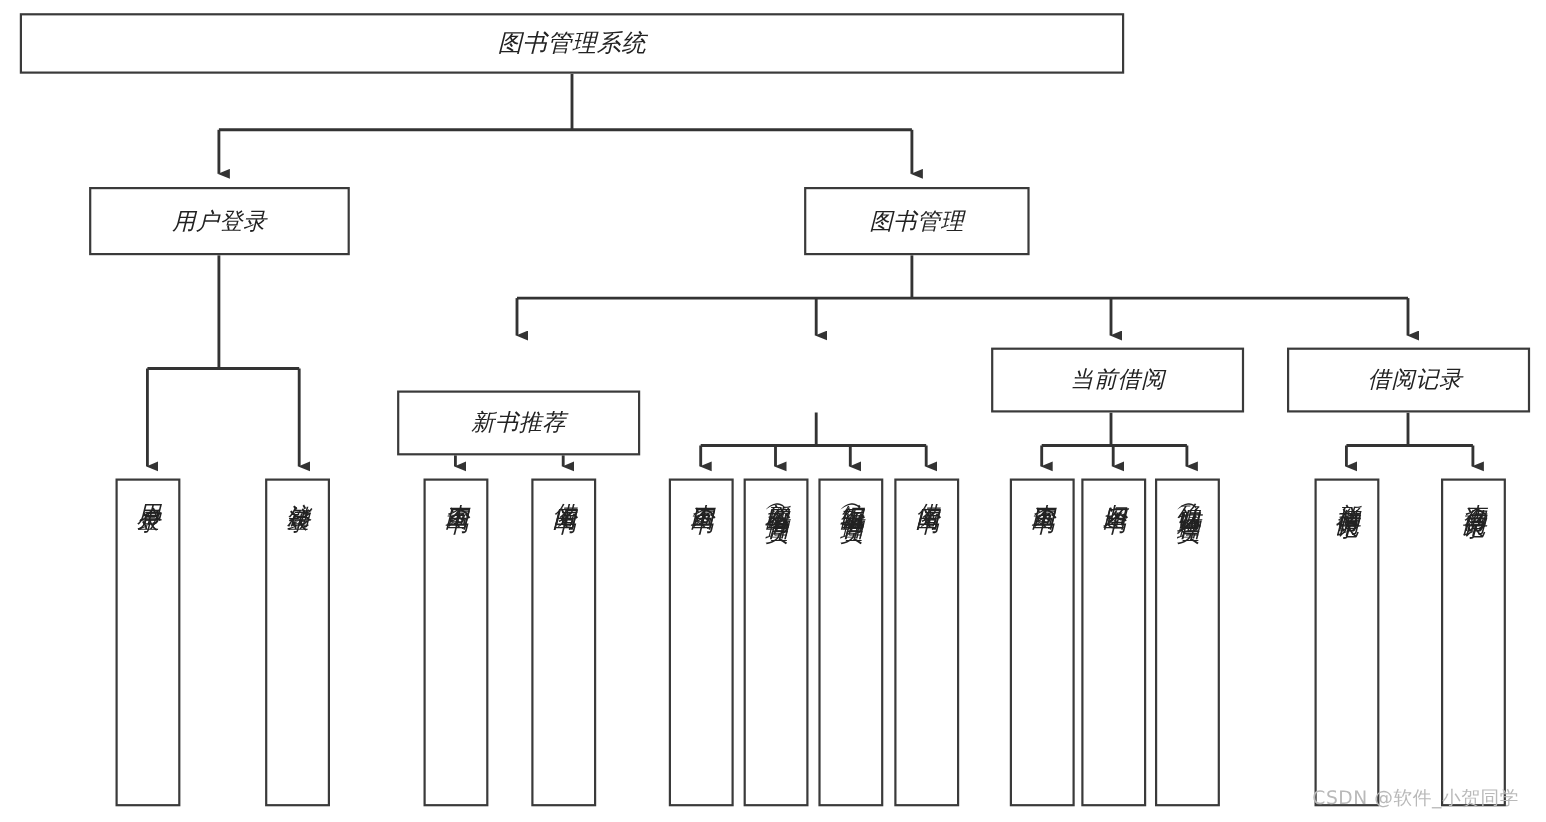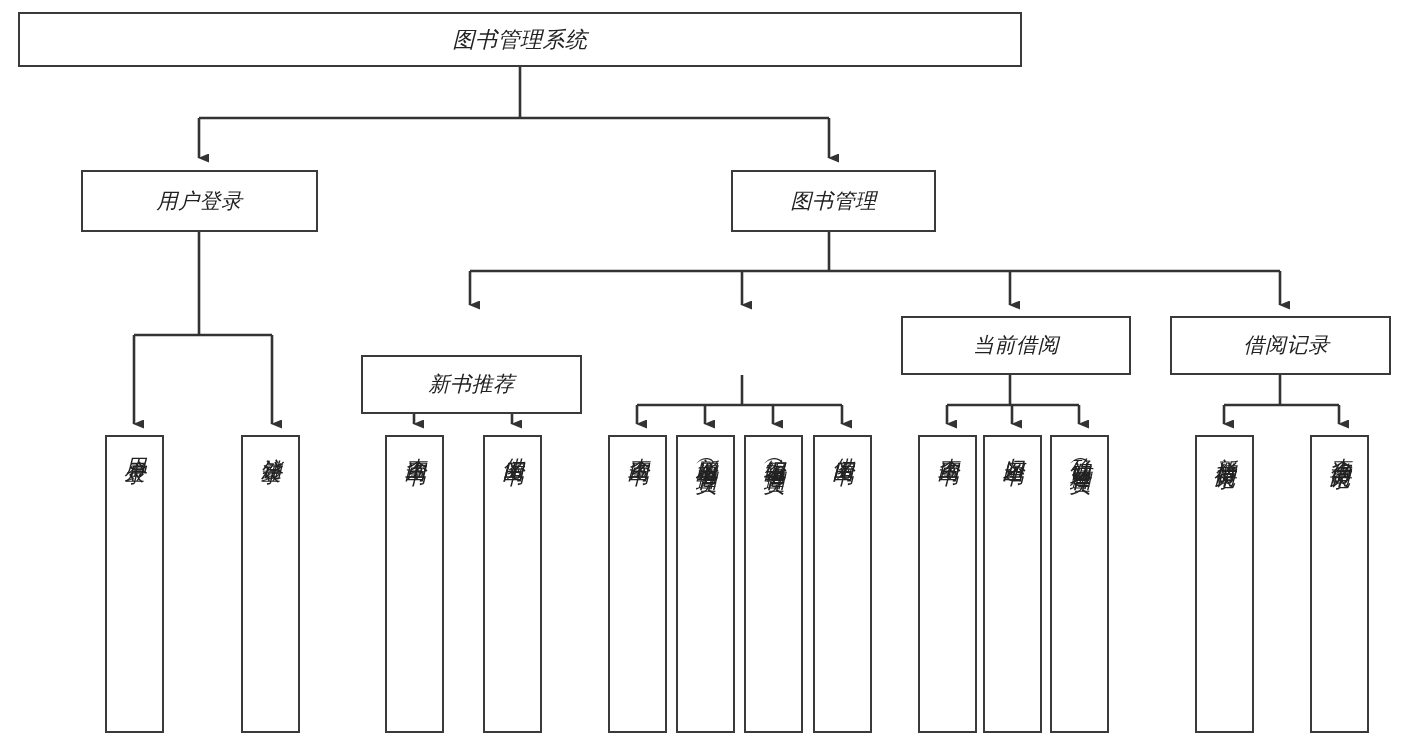--- a/index.html
+++ b/index.html
@@ -191,14 +191,15 @@
     <span class="node-label">确认归还（管理员）</span>
   </div>
 
   <div class="node vert" style="left:1195px; top:435px; width:59px; height:298px;">
     <span class="node-label">新增借阅记录</span>
   </div>
   <div class="node vert" style="left:1310px; top:435px; width:59px; height:298px;">
     <span class="node-label">查询借阅记录</span>
   </div>
 
+  <div class="watermark">CSDN @软件_小贺同学</div>
 
 </div>
 
 </body></html>

